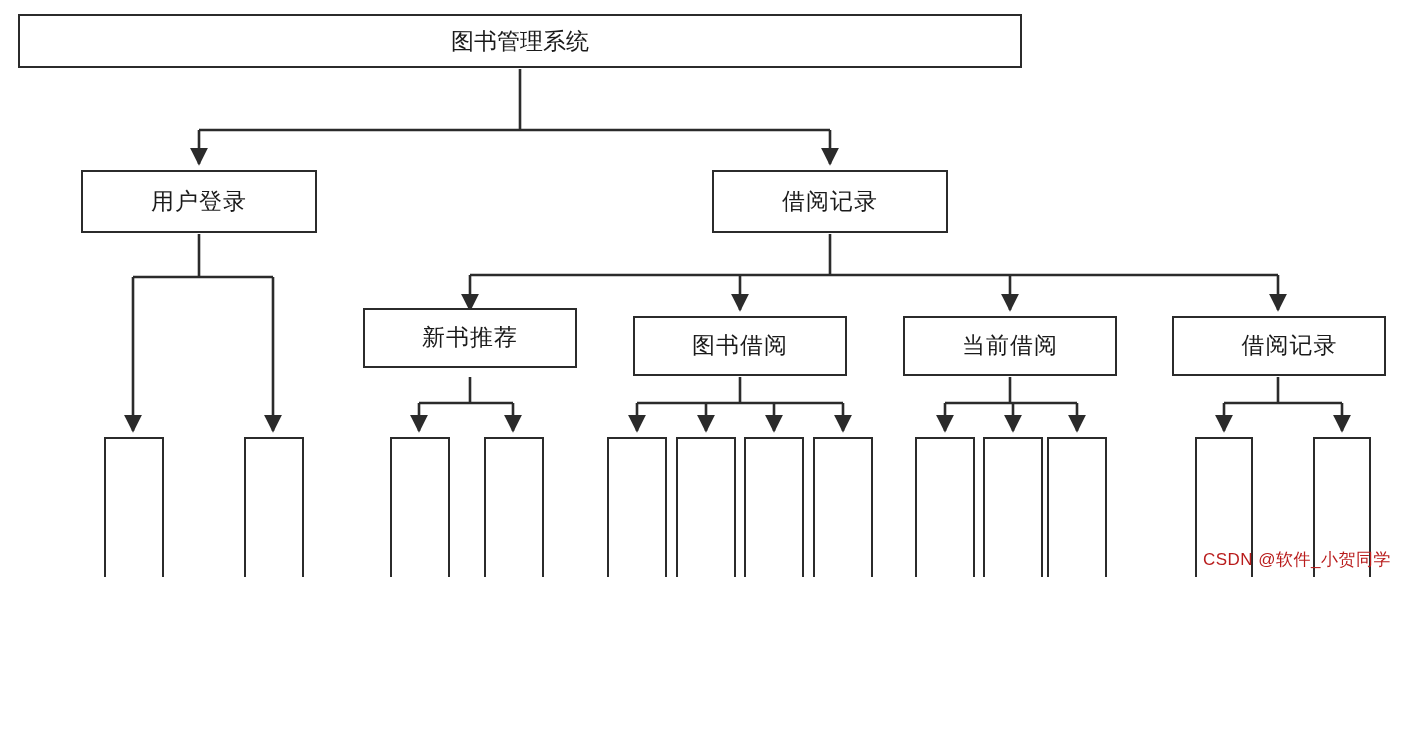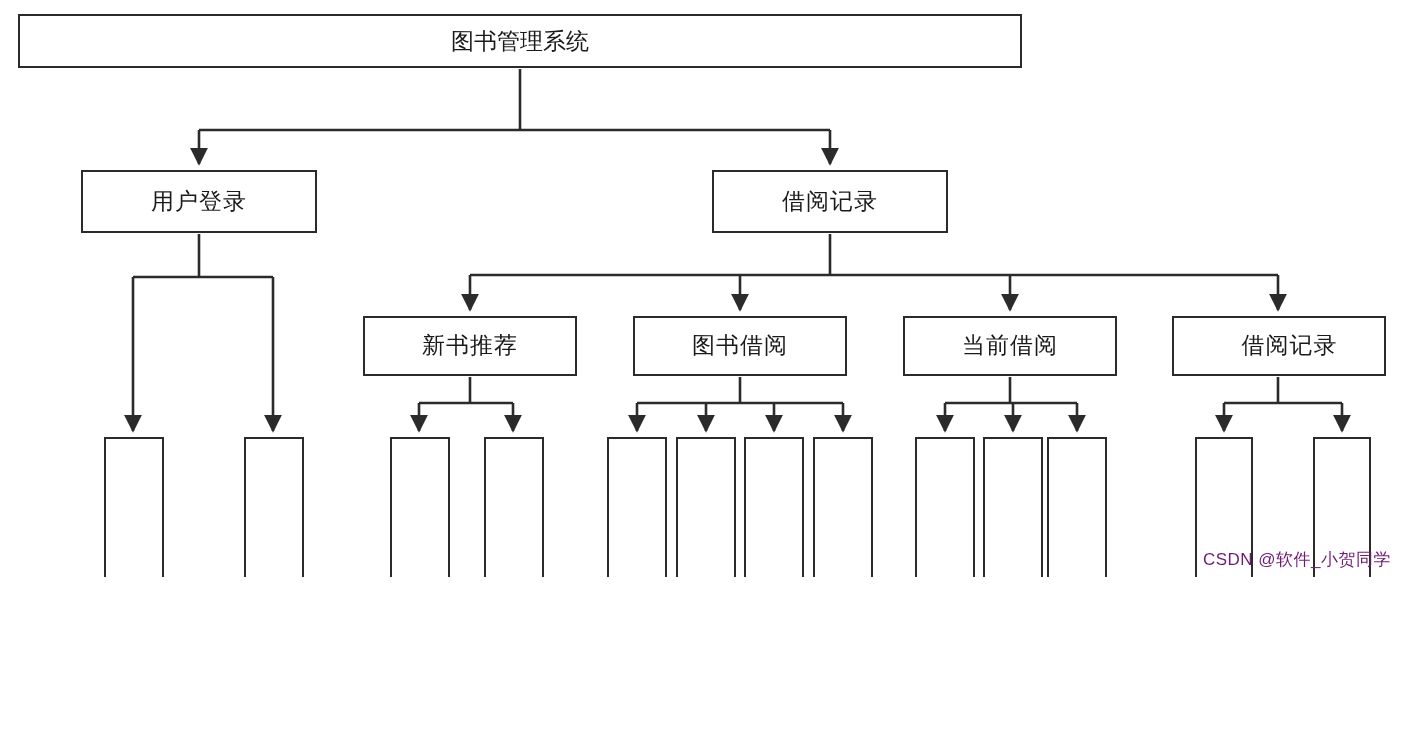--- a/index.html
+++ b/index.html
@@ -56,21 +56,21 @@
   .node.vert > .vtext {
     writing-mode: vertical-rl;
     text-orientation: upright;
     white-space: nowrap;
   }
   .watermark {
     position: absolute;
     right: 14px;
     bottom: 6px;
     font-size: 17px;
-    color: #701a75;
+    color: #b91c1c;
     letter-spacing: 0.5px;
     white-space: nowrap;
   }
 </style>
 </head>
 <body>
 
 <div id="canvas">
 
   <svg id="edges" viewBox="0 0 1405 747" width="1405" height="747" xmlns="http://www.w3.org/2000/svg">
@@ -130,21 +130,21 @@
     <span>图书管理系统</span>
   </div>
 
   <div class="node horiz" style="left:81px; top:170px; width:236px; height:63px;">
     <span>用户登录</span>
   </div>
   <div class="node horiz" style="left:712px; top:170px; width:236px; height:63px;">
     <span>借阅记录</span>
   </div>
 
-  <div class="node horiz" style="left:363px; top:316px; width:214px; height:60px;">
+  <div class="node horiz" style="left:363px; top:308px; width:214px; height:60px;">
     <span>新书推荐</span>
   </div>
   <div class="node horiz" style="left:903px; top:316px; width:214px; height:60px;">
     <span>当前借阅</span>
   </div>
   <div class="node horiz" style="left:633px; top:316px; width:214px; height:60px;">
     <span>图书借阅</span>
   </div>
   <div class="node horiz" style="left:1172px; top:316px; width:214px; height:60px;padding-left:21px;">
     <span>借阅记录</span>

